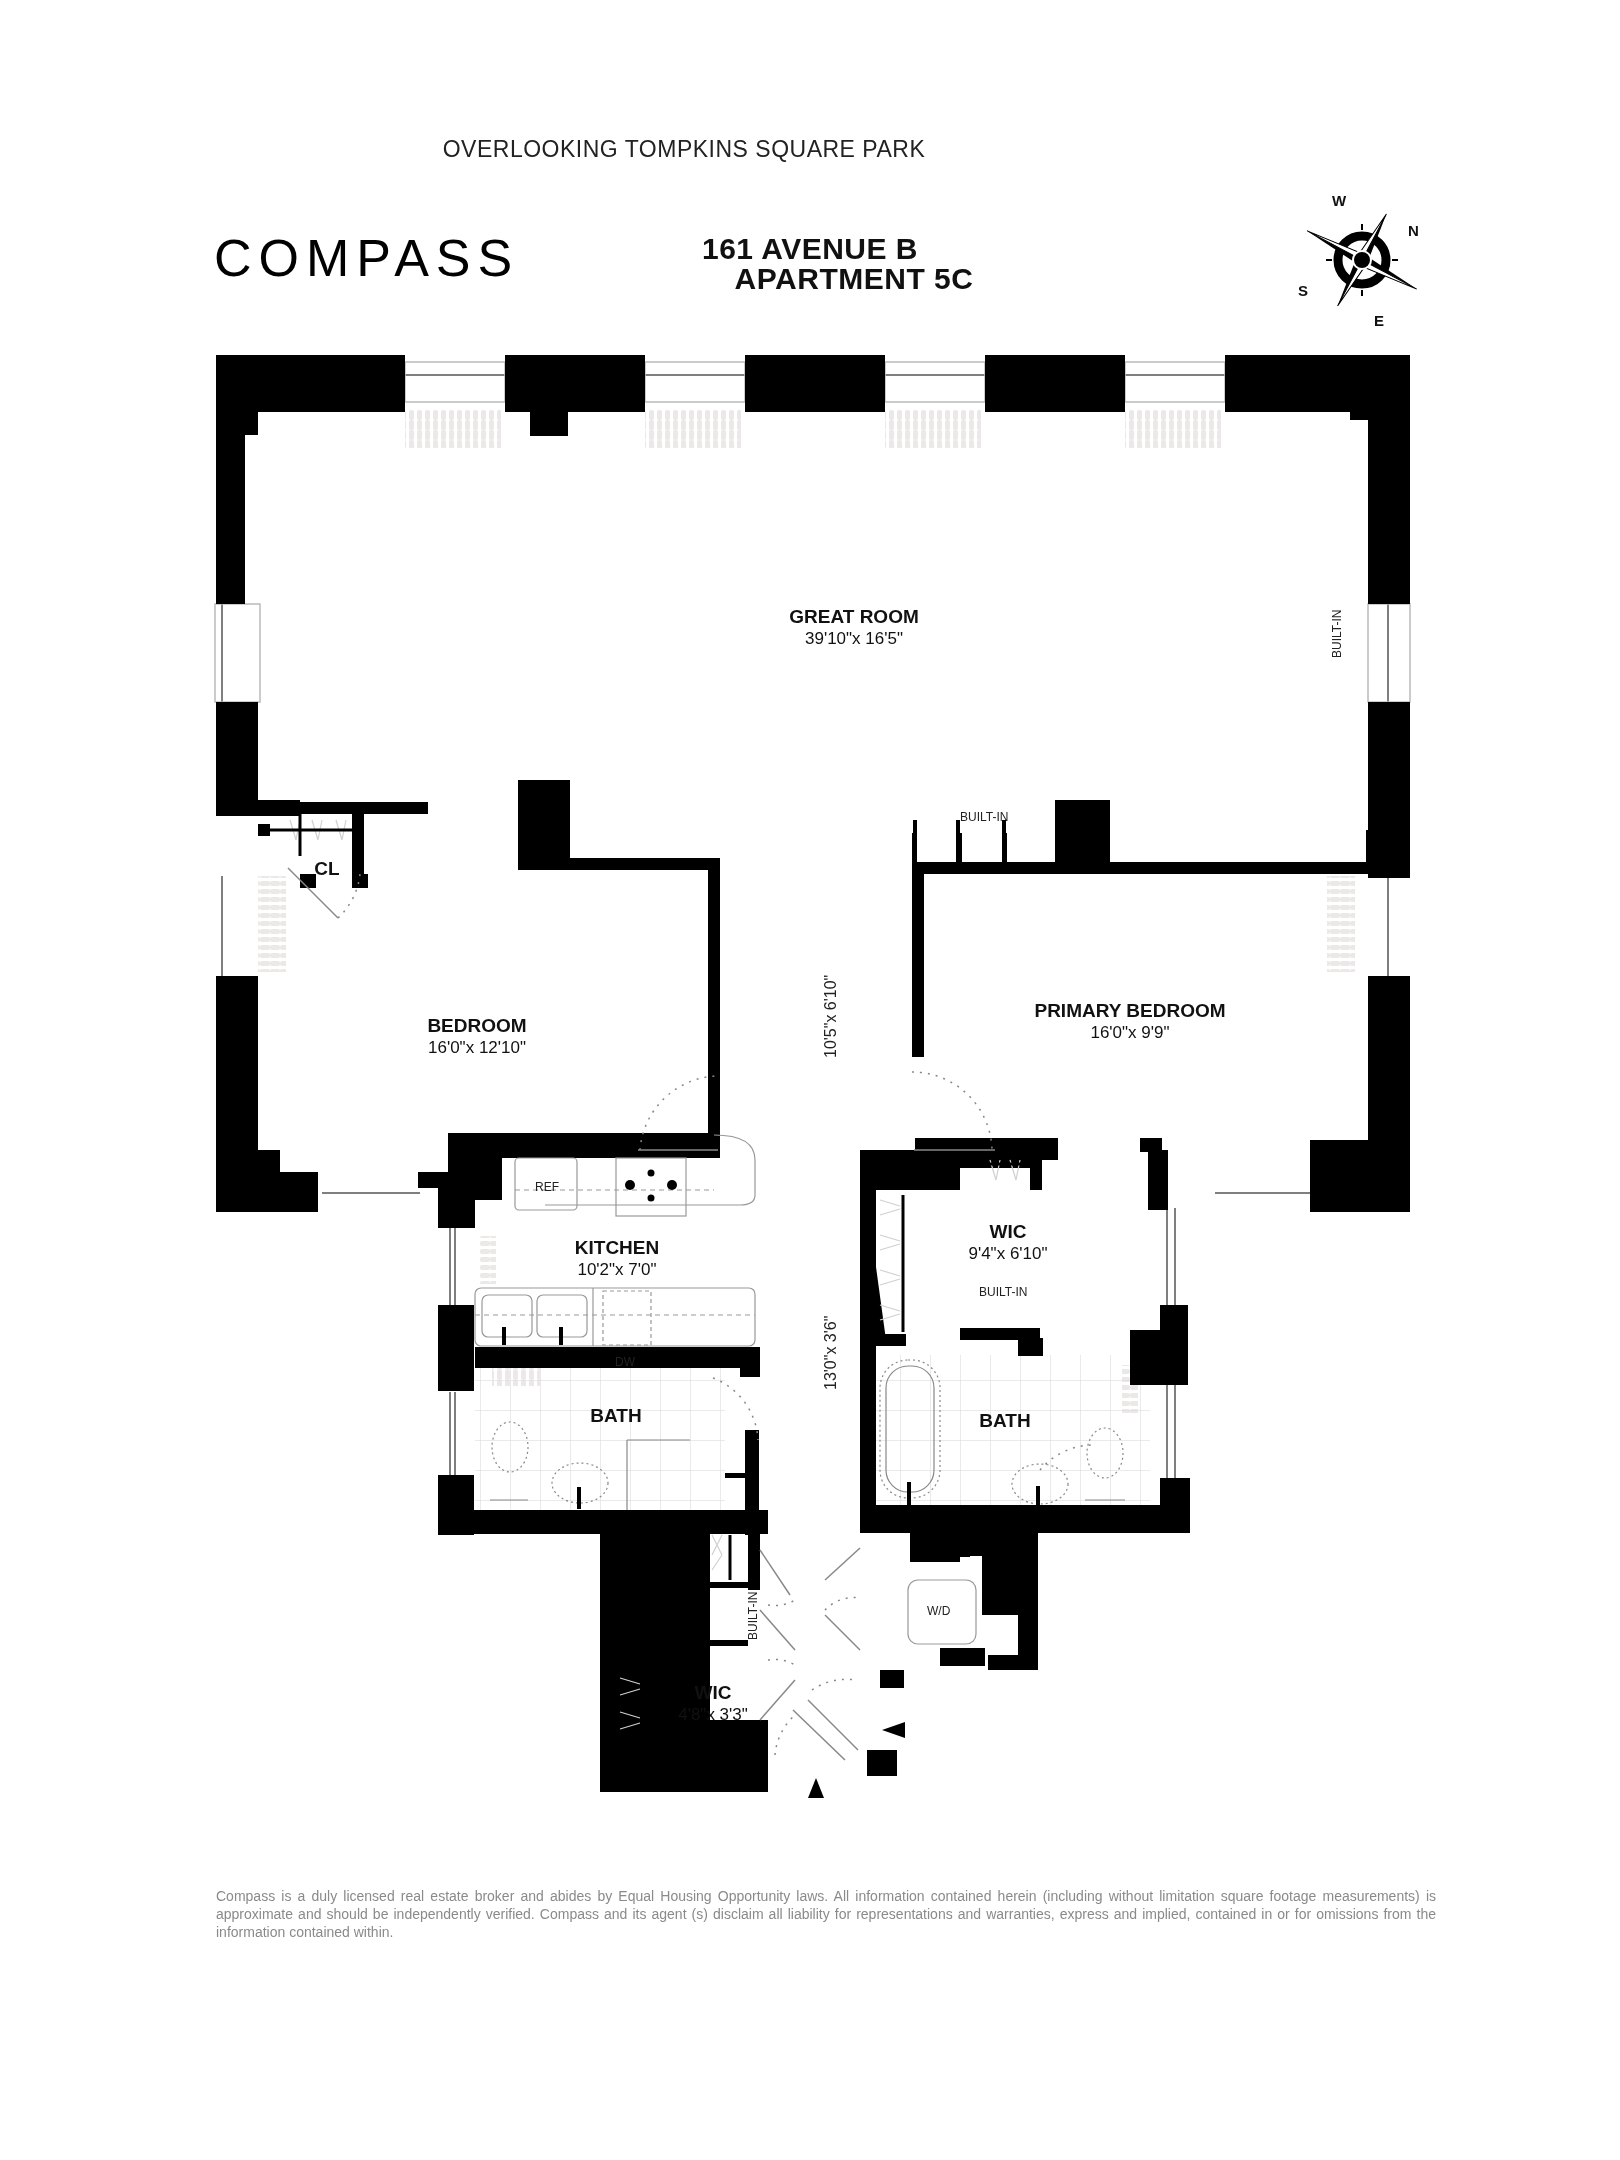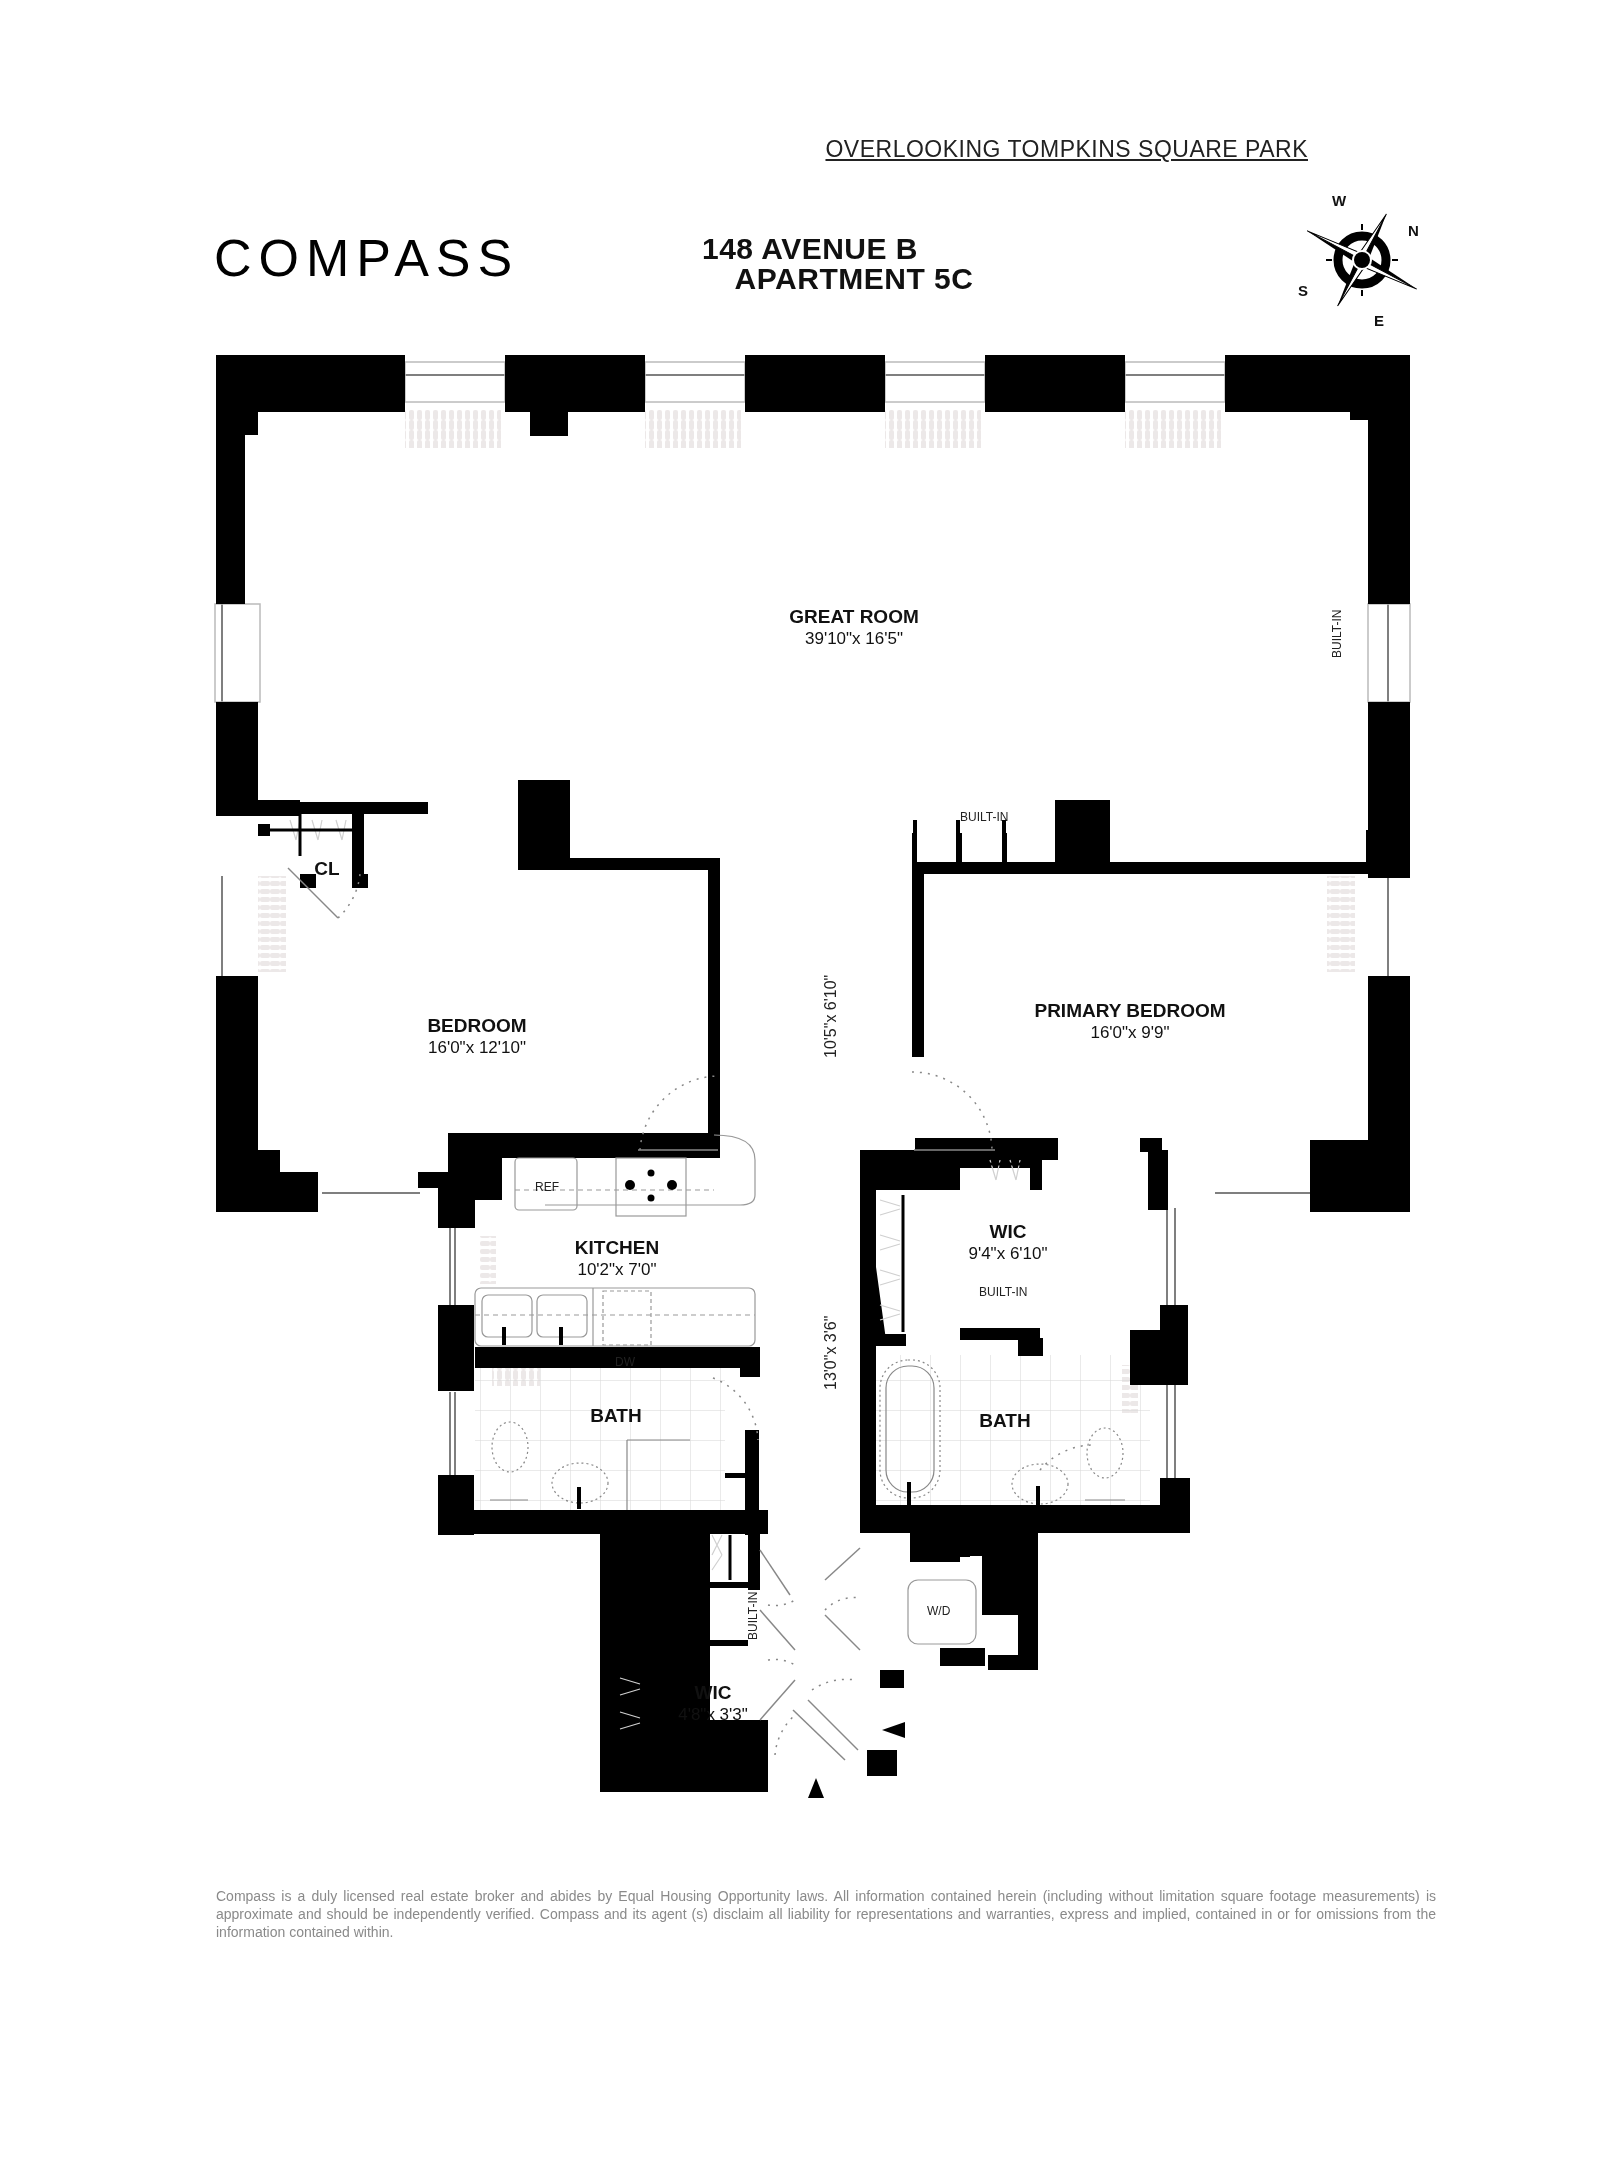--- a/index.html
+++ b/index.html
@@ -1,36 +1,36 @@
 <!DOCTYPE html>
 <html><head>
 <meta charset="utf-8">
 <style>
   html,body{margin:0;padding:0;background:#fff;}
   body{width:1620px;height:2160px;position:relative;overflow:hidden;font-family:"Liberation Sans",sans-serif;color:#111;}
   .abs{position:absolute;}
-  .tagline{left:0;width:1308px;top:136px;text-align:right;font-size:23px;letter-spacing:0.5px;color:#222;padding-left:60px;box-sizing:border-box;text-decoration:underline;}
+  .tagline{left:0;width:1308px;top:136px;text-align:center;font-size:23px;letter-spacing:0.5px;color:#222;padding-left:60px;box-sizing:border-box;}
   .logo{left:214px;top:228px;font-size:52px;letter-spacing:7px;font-weight:400;color:#000000;}
   .addr{left:0;width:1620px;text-align:center;font-size:30px;font-weight:700;letter-spacing:0.5px;}
   .addr1{top:232px;padding-left:-20px;}
   .addr2{top:262px;margin-left:44px;}
   .compass{left:1290px;top:188px;width:150px;height:140px;}
   .plan{left:0;top:0;width:1620px;height:2160px;}
   .room-label{position:absolute;text-align:center;font-weight:700;font-size:19px;line-height:22px;white-space:nowrap;transform:translateX(-50%);}
   .room-dim{display:block;font-weight:400;font-size:17px;}
   .small{position:absolute;font-size:12px;white-space:nowrap;color:#222;}
   .vert{transform:rotate(-90deg);transform-origin:left top;}
   .disclaimer{left:216px;top:1887px;width:1220px;font-size:14px;line-height:18px;color:#8a8a8a;text-align:justify;}
 </style>
 </head>
 <body>
 
 <div class="abs tagline">OVERLOOKING TOMPKINS SQUARE PARK</div>
 <div class="abs logo">COMPASS</div>
-<div class="abs addr addr1">148 AVENUE B</div>
+<div class="abs addr addr1">161 AVENUE B</div>
 <div class="abs addr addr2">APARTMENT 5C</div>
 
 <div class="abs compass">
   <svg width="150" height="140" viewBox="0 0 150 140">
     <g transform="translate(72,72)">
       <circle r="24" fill="none" stroke="#000" stroke-width="9"></circle>
       <g stroke="#000" stroke-width="2">
         <line x1="0" y1="-30" x2="0" y2="-36"></line>
           <line x1="0" y1="30" x2="0" y2="36"></line>
         <line x1="-30" y1="0" x2="-36" y2="0"></line>

